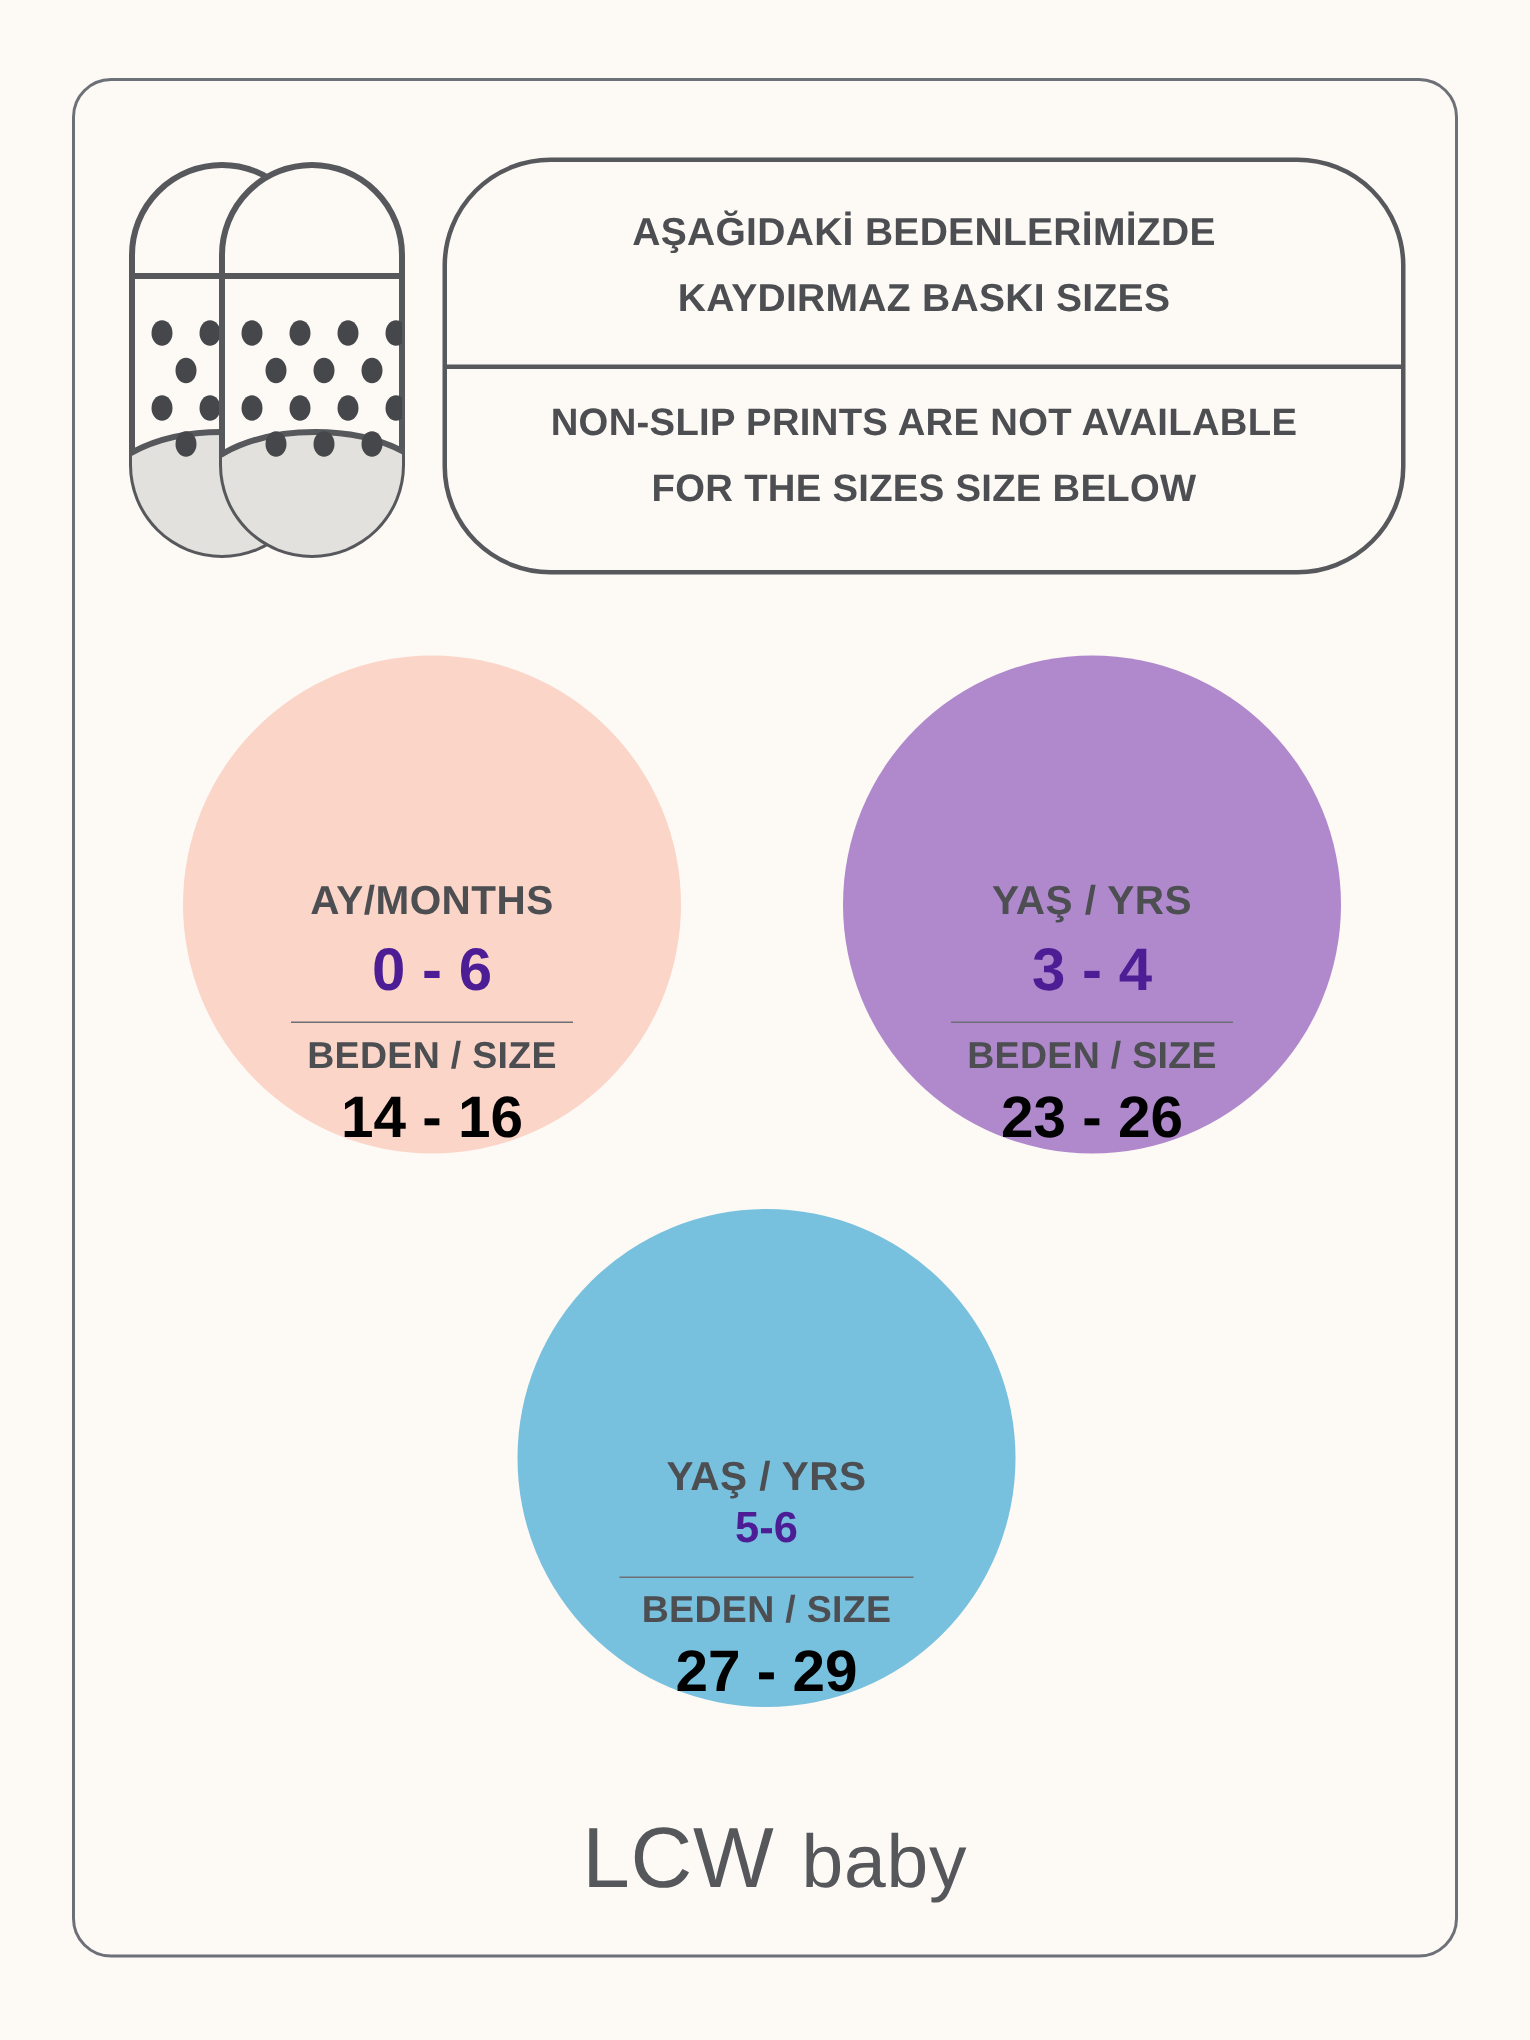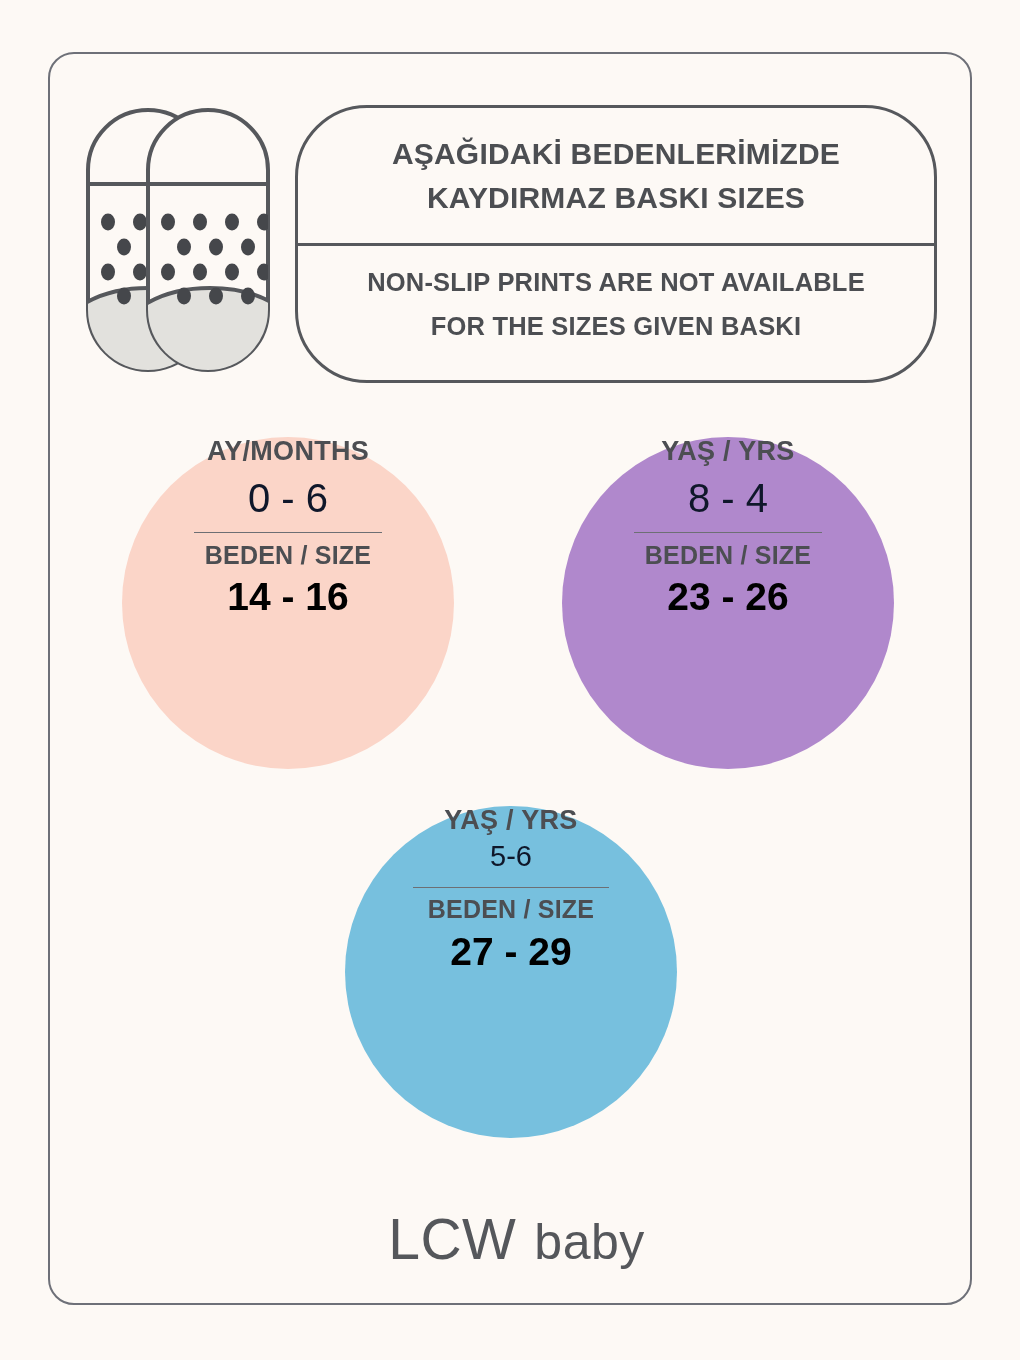--- a/index.html
+++ b/index.html
@@ -71,51 +71,51 @@
     height: 138px;
     border-bottom: 3px solid #56585c;
   }
   #notice-bottom {
     top: 138px;
     height: 116px;
   }
   .notice-line {
     color: #4c4e52;
     font-weight: bold;
-    font-size: 30px;
+    font-size: 26px;
     letter-spacing: 0.2px;
     line-height: 44px;
     text-align: center;
     white-space: nowrap;
   }
   #notice-bottom .notice-line {
     font-size: 25.5px;
   }
 
   
   .size-circle {
     position: absolute;
     border-radius: 50%;
     display: flex;
     flex-direction: column;
     align-items: center;
-    justify-content: flex-start;
+    justify-content: flex-end;
     box-sizing: border-box;
   }
   .circle-age-label {
     color: #4c4e52;
     font-weight: bold;
     font-size: 27px;
     letter-spacing: 0.3px;
     line-height: 1.1;
     white-space: nowrap;
   }
   .circle-age-value {
-    color: #0f172a;
-    font-weight: normal;
+    color: #4c1d95;
+    font-weight: bold;
     font-size: 40px;
     line-height: 1.15;
     margin-top: 8px;
     white-space: nowrap;
   }
   .circle-rule {
     width: 188px;
     height: 1px;
     background: #6d6f74;
     margin: 11px 0 9px 0;
@@ -252,35 +252,35 @@
     </svg>
   </div>
 
   <div id="notice-box">
     <div id="notice-top" class="notice-half">
       <div class="notice-line">AŞAĞIDAKİ BEDENLERİMİZDE</div>
       <div class="notice-line">KAYDIRMAZ BASKI SIZES</div>
     </div>
     <div id="notice-bottom" class="notice-half">
       <div class="notice-line">NON-SLIP PRINTS ARE NOT AVAILABLE</div>
-      <div class="notice-line">FOR THE SIZES GIVEN BASKI</div>
+      <div class="notice-line">FOR THE SIZES SIZE BELOW</div>
     </div>
   </div>
 
   <div id="circle-months" class="size-circle">
     <div class="circle-age-label">AY/MONTHS</div>
     <div class="circle-age-value">0 - 6</div>
     <div class="circle-rule"></div>
     <div class="circle-size-label">BEDEN / SIZE</div>
     <div class="circle-size-value">14 - 16</div>
   </div>
 
   <div id="circle-yrs-3-4" class="size-circle">
     <div class="circle-age-label">YAŞ / YRS</div>
-    <div class="circle-age-value">8 - 4</div>
+    <div class="circle-age-value">3 - 4</div>
     <div class="circle-rule"></div>
     <div class="circle-size-label">BEDEN / SIZE</div>
     <div class="circle-size-value">23 - 26</div>
   </div>
 
   <div id="circle-yrs-5-6" class="size-circle">
     <div class="circle-age-label">YAŞ / YRS</div>
     <div class="circle-age-value">5-6</div>
     <div class="circle-rule"></div>
     <div class="circle-size-label">BEDEN / SIZE</div>

